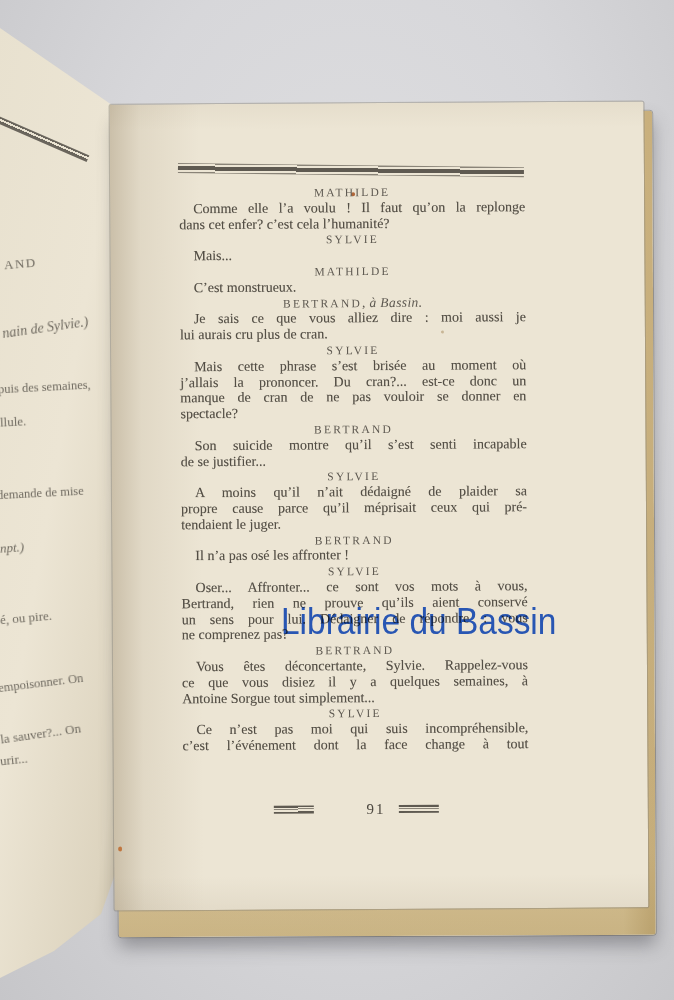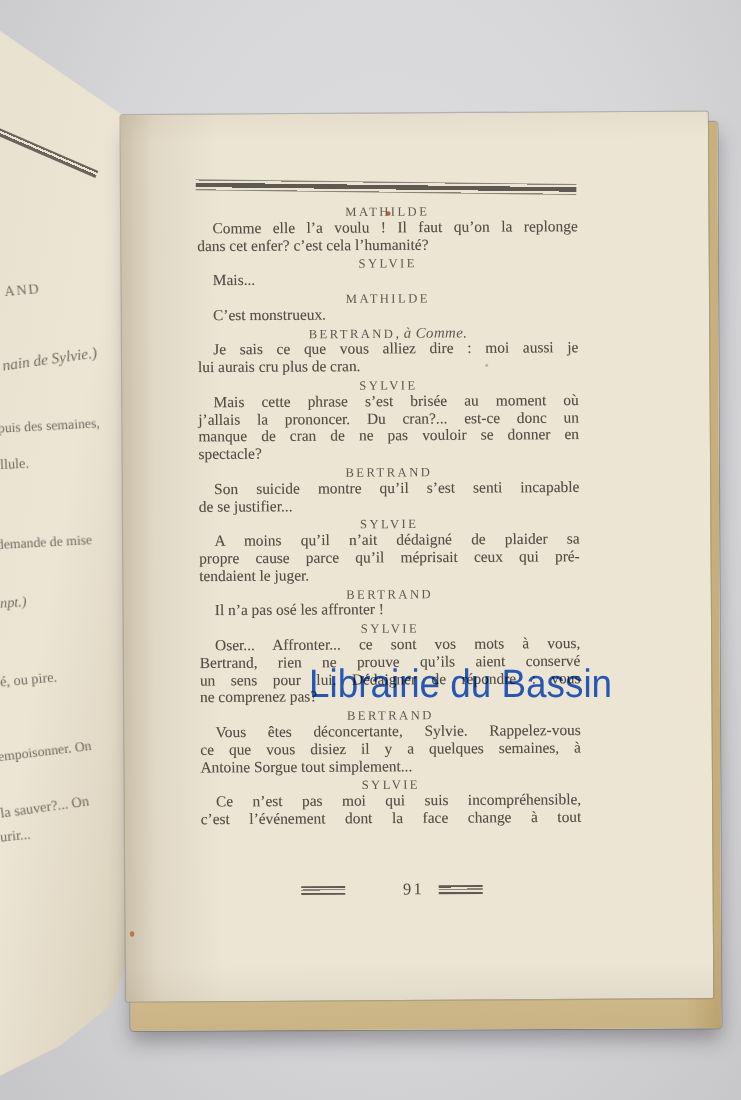--- a/index.html
+++ b/index.html
@@ -104,21 +104,21 @@
       <div class="cname"><span>MATHILDE</span><span class="dir"></span></div>
       <div class="bl ind">Comme elle l’a voulu ! Il faut qu’on la replonge</div>
       <div class="bl last">dans cet enfer? c’est cela l’humanité?</div>
 
       <div class="cname"><span>SYLVIE</span><span class="dir"></span></div>
       <div class="bl ind last">Mais...</div>
 
       <div class="cname"><span>MATHILDE</span><span class="dir"></span></div>
       <div class="bl ind last">C’est monstrueux.</div>
 
-      <div class="cname"><span>BERTRAND</span><span class="dir">, à Comme.</span></div>
+      <div class="cname"><span>BERTRAND</span><span class="dir">, à Bassin.</span></div>
       <div class="bl ind">Je sais ce que vous alliez dire : moi aussi je</div>
       <div class="bl last">lui aurais cru plus de cran.</div>
 
       <div class="cname"><span>SYLVIE</span><span class="dir"></span></div>
       <div class="bl ind">Mais cette phrase s’est brisée au moment où</div>
       <div class="bl">j’allais la prononcer. Du cran?... est-ce donc un</div>
       <div class="bl">manque de cran de ne pas vouloir se donner en</div>
       <div class="bl last">spectacle?</div>
 
       <div class="cname"><span>BERTRAND</span><span class="dir"></span></div>

